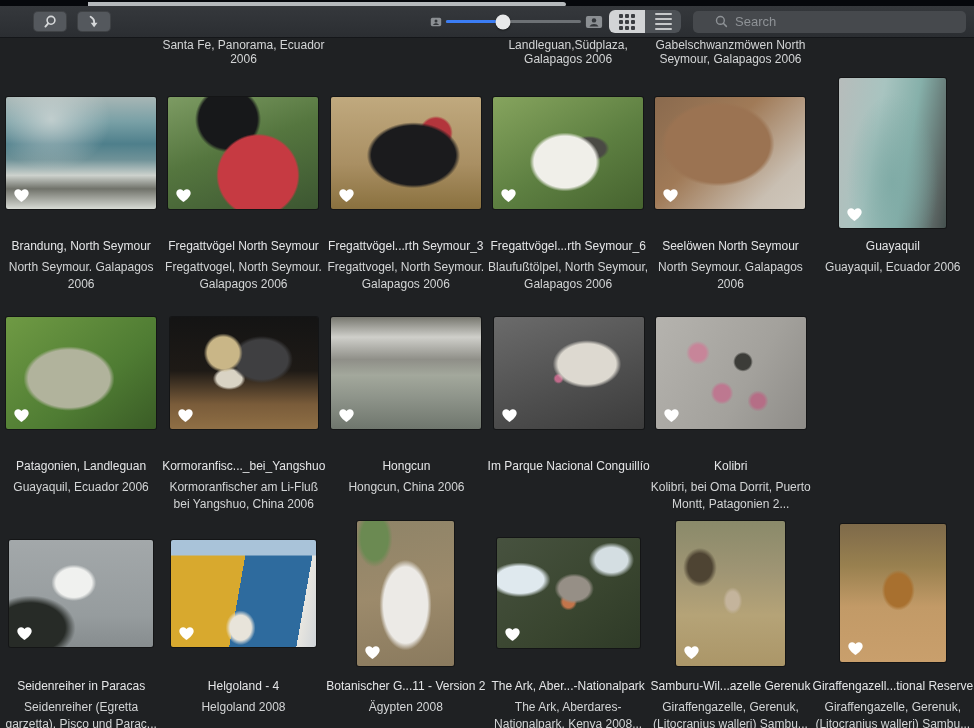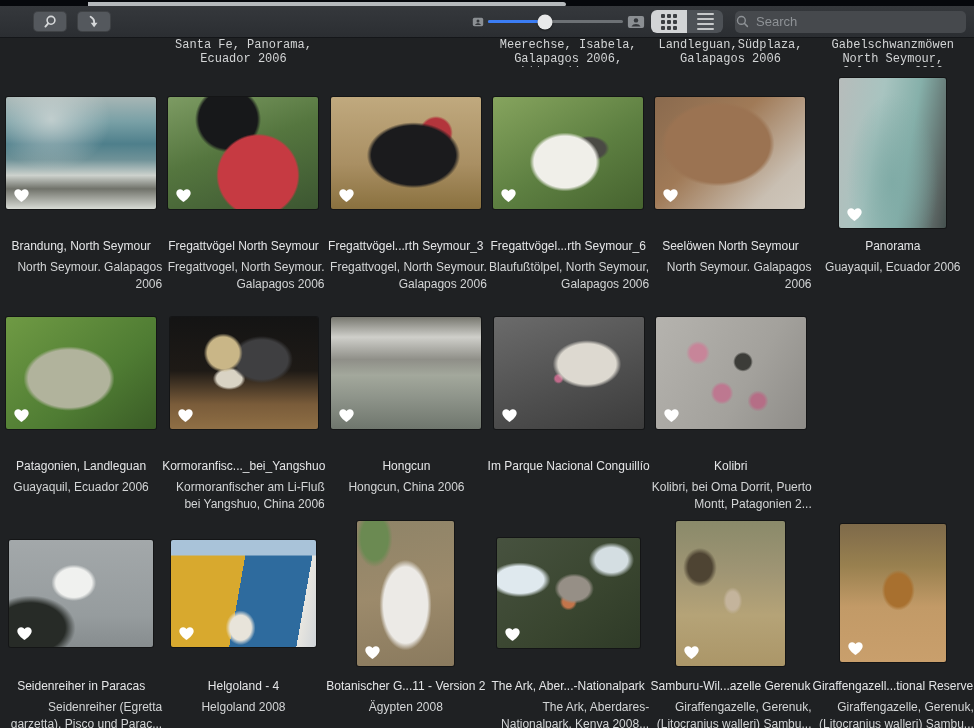--- a/index.html
+++ b/index.html
@@ -39,41 +39,41 @@
     box-shadow:inset 0 0 0 1px rgba(0,0,0,.25);}
   .seg-btn{width:36px;height:23px;display:flex;align-items:center;justify-content:center;}
   .seg-grid{background:#d2d4d6;}
   .seg-list{background:#4d5156;}
   .grid-glyph{display:grid;grid-template-columns:repeat(3,4px);grid-gap:2px;}
   .grid-glyph span{width:4px;height:4px;background:#3b3e42;border-radius:1px;}
   .list-glyph{display:flex;flex-direction:column;gap:2.5px;}
   .list-glyph span{width:17px;height:2.4px;background:#c6c8ca;border-radius:1px;}
   
   .search{width:229px;height:22px;border-radius:5px;background:#46494d;
-    display:flex;align-items:center;padding:0 1px;}
+    display:flex;align-items:center;padding:0 22px;}
   .search input{
     flex:1;border:0;outline:0;background:transparent;margin-left:5px;
     font-family:"Liberation Sans",sans-serif;font-size:13px;color:#d8d9da;
   }
   .search input::placeholder{color:#8e9296;}
   
   .content{padding-top:1px;}
   .pgrid{display:grid;grid-template-columns:repeat(6,1fr);}
   .partial-row .pcaption{
     height:28px;overflow:hidden;margin:0 auto;max-width:168px;
-    font-size:12px;line-height:13.5px;text-align:center;color:#d3d5d6;font-family:Liberation Mono, monospace;
+    font-size:12px;line-height:13.5px;text-align:center;color:#d3d5d6;
   }
   .row{margin-top:6px;}
   .row.first{margin-top:11px;}
   .cell{display:flex;flex-direction:column;align-items:center;}
   .photo-band{height:150px;display:flex;align-items:center;justify-content:center;}
   .photo{position:relative;border-radius:2px;box-shadow:0 0 0 1px rgba(0,0,0,.35);}
   .heart{position:absolute;left:7px;bottom:6px;width:17px;height:15px;}
   .title{margin-top:11px;height:15px;font-size:12px;color:#e4e5e7;white-space:nowrap;}
-  .caption{margin-top:5px;max-width:162px;text-align:right;
+  .caption{margin-top:5px;max-width:162px;text-align:center;
     font-size:12px;line-height:16.5px;color:#d3d5d6;}
   svg{display:block;}
 </style>
 </head>
 <body>
 
 <div>
 
   <div class="top-strip">
     <div class="top-tab"></div>
@@ -155,21 +155,20 @@
       </div>
     </div>
   </div>
 
   <div class="content">
 
     <div class="pgrid partial-row">
       <div class="pcaption"></div>
       <div class="pcaption">Santa Fe, Panorama, Ecuador 2006</div>
       <div class="pcaption"></div>
-      <div class="pcaption">Meerechse, Isabela, Galapagos 2006, https://en...</div>
       <div class="pcaption">Landleguan,Südplaza, Galapagos 2006</div>
       <div class="pcaption">Gabelschwanzmöwen North Seymour, Galapagos 2006</div>
     </div>
 
     <div class="pgrid row first">
       <div class="cell">
         <div class="photo-band">
             <div class="photo" style="width: 150px; height: 112px; background: radial-gradient(at 30% 20%, rgba(215, 220, 218, 0.75) 0%, rgba(215, 220, 218, 0) 40%), linear-gradient(rgb(167, 182, 181) 0%, rgb(121, 160, 166) 22%, rgb(78, 127, 139) 42%, rgb(111, 146, 152) 56%, rgb(205, 210, 205) 70%, rgb(112, 114, 106) 82%, rgb(216, 219, 213) 100%);">
           <span class="heart">
                 <svg width="17" height="15" viewBox="0 0 17 15">
@@ -236,21 +235,21 @@
       <div class="cell">
         <div class="photo-band">
             <div class="photo" style="width: 107px; height: 150px; background: radial-gradient(at 50% 70%, rgba(126, 170, 165, 0.9) 0%, rgba(126, 170, 165, 0) 60%), linear-gradient(100deg, rgb(183, 188, 187) 0%, rgb(168, 196, 192) 35%, rgb(134, 176, 170) 62%, rgb(87, 96, 94) 92%, rgb(68, 80, 78) 100%);">
           <span class="heart">
                 <svg width="17" height="15" viewBox="0 0 17 15">
                   <path d="M8.5 14 C8.5 14 1.3 9.6 1.3 5.1 C1.3 2.7 3.2 1.2 5.2 1.2 C6.6 1.2 7.9 2 8.5 3.1 C9.1 2 10.4 1.2 11.8 1.2 C13.8 1.2 15.7 2.7 15.7 5.1 C15.7 9.6 8.5 14 8.5 14 Z" fill="#ffffff"></path>
                 </svg>
               </span>
         </div>
           </div>
-        <div class="title">Panorama</div>
+        <div class="title">Guayaquil</div>
         <div class="caption">Guayaquil, Ecuador 2006</div>
       </div>
     </div>
 
     <div class="pgrid row">
       <div class="cell">
         <div class="photo-band">
             <div class="photo" style="width: 150px; height: 112px; background: radial-gradient(at 42% 55%, rgb(177, 179, 156) 0%, rgb(177, 179, 156) 33%, rgba(177, 179, 156, 0) 37%), linear-gradient(140deg, rgb(111, 154, 68) 0%, rgb(79, 124, 51) 60%, rgb(58, 92, 38) 100%);">
           <span class="heart">
                 <svg width="17" height="15" viewBox="0 0 17 15">

